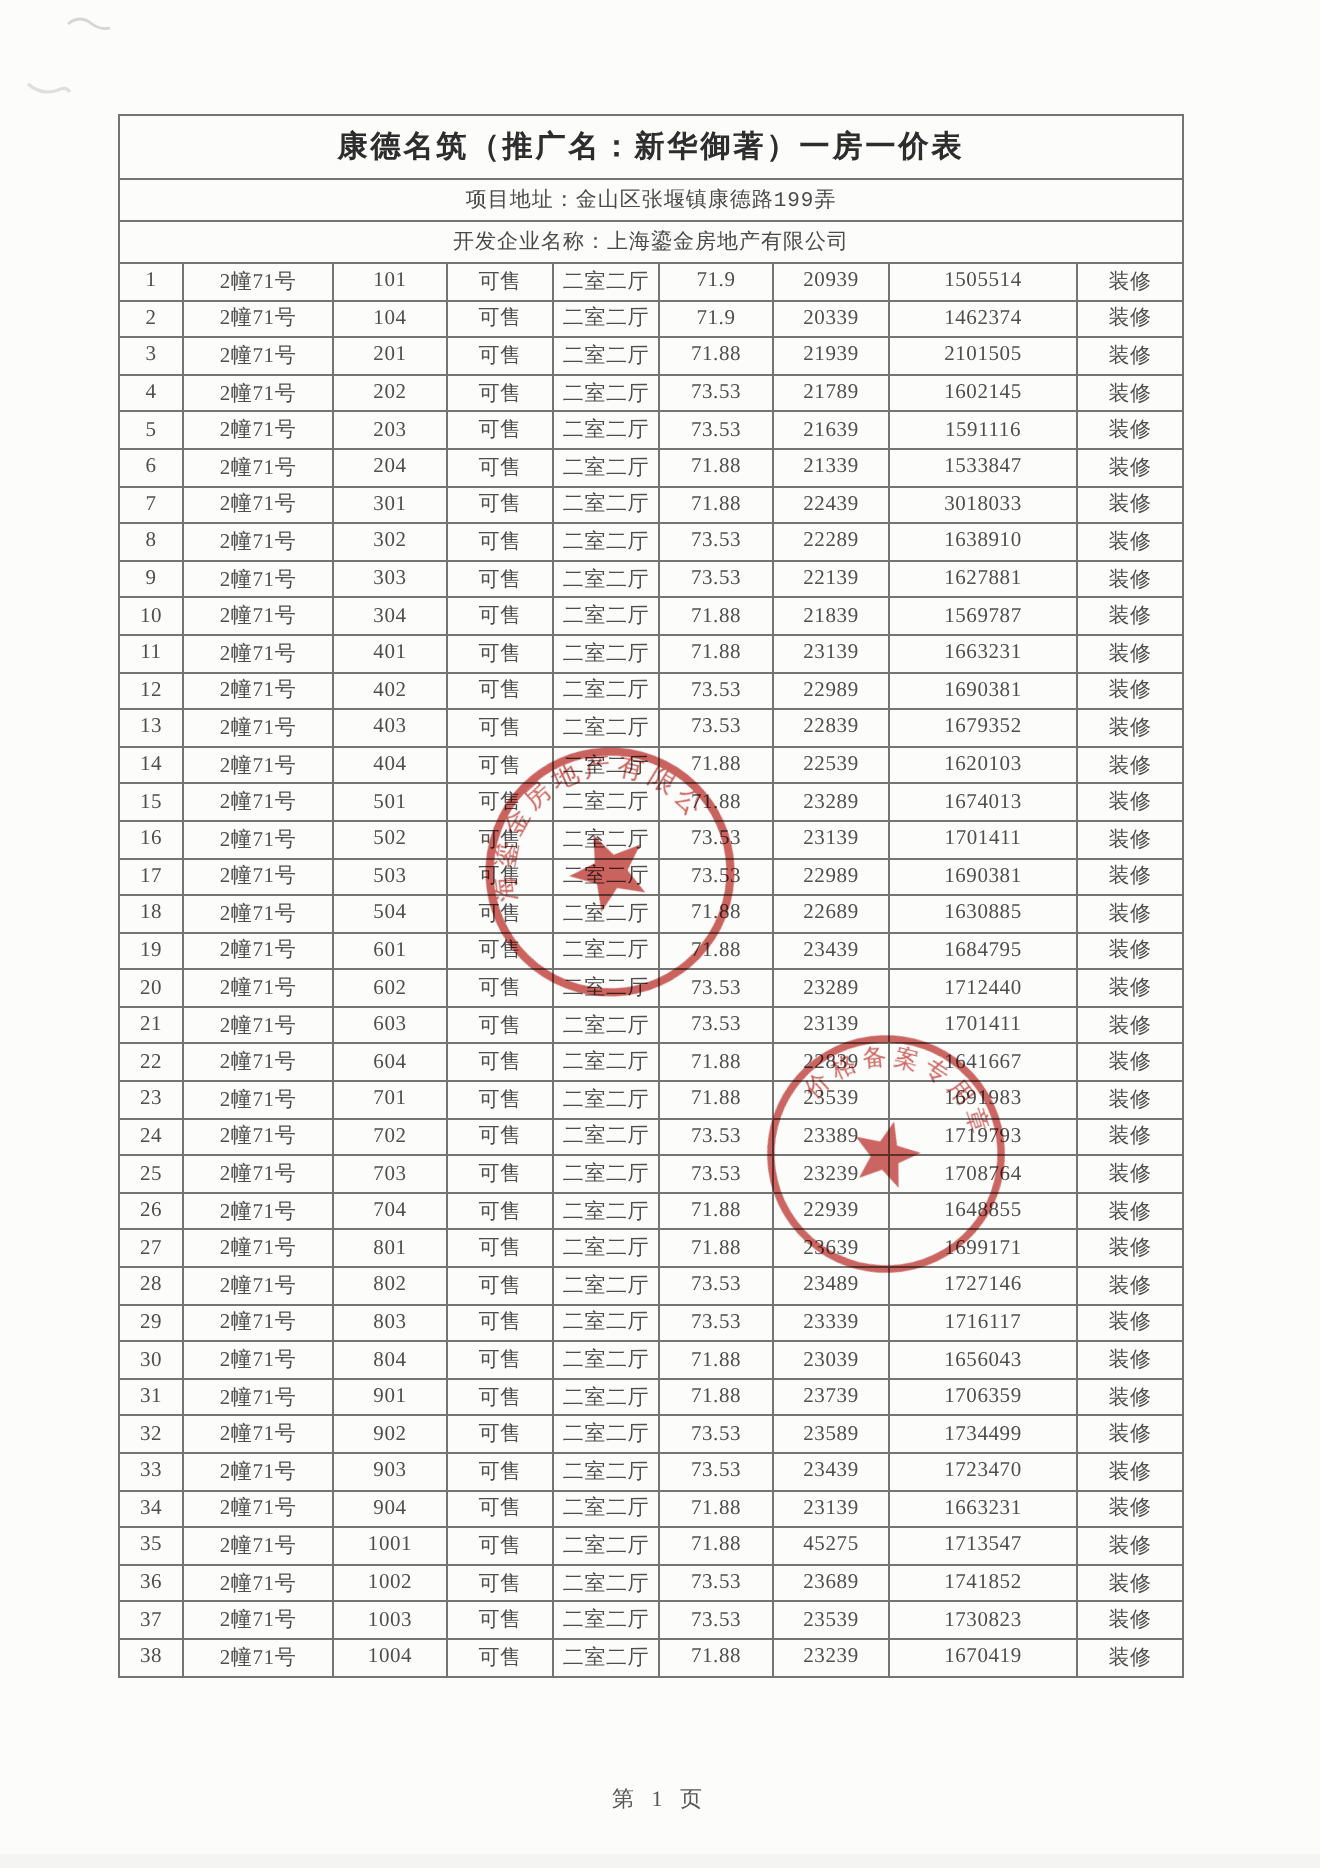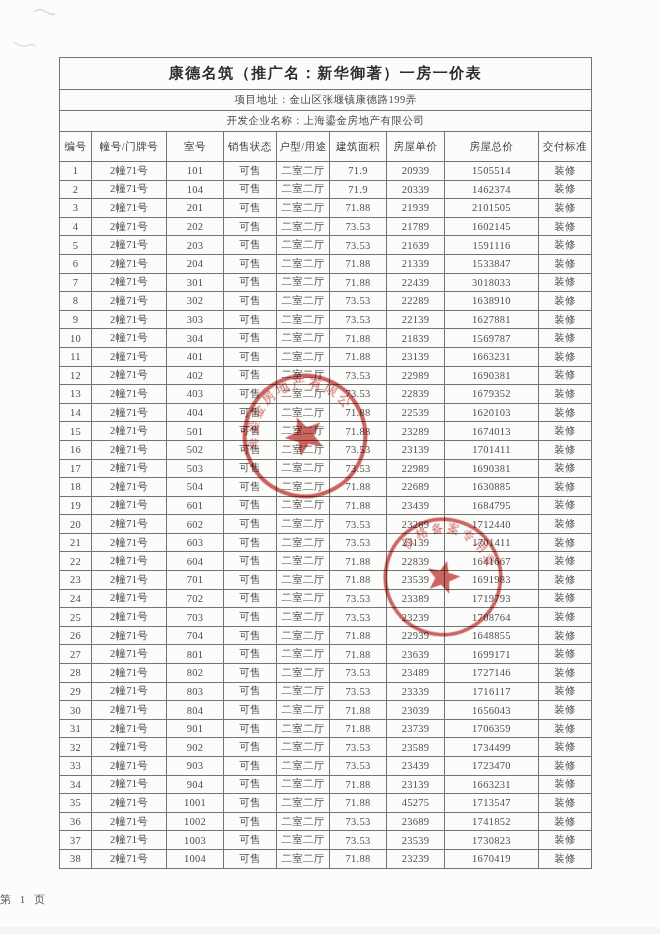--- a/index.html
+++ b/index.html
@@ -23,37 +23,37 @@
     padding:0;margin:0;
     text-align:center;vertical-align:middle;
     white-space:nowrap;overflow:hidden;
     font-weight:400;
   }
   .title-row th{
     height:31px;font-size:15px;font-weight:700;
     color:#2d2d2d;letter-spacing:1.5px;
   }
   .sub-row th{
-    height:20px;font-size:10.5px;color:#4a4a4a;letter-spacing:.5px;
+    height:20px;font-size:10.5px;color:#4a4a4a;letter-spacing:.5px;font-family:Liberation Mono, monospace;
   }
   .head-row th{
     height:29px;font-size:10.5px;color:#3b3b3b;letter-spacing:.5px;
   }
   .doc tbody td{
     height:17.6px;font-size:10.5px;color:#4e4e4e;letter-spacing:.3px;
   }
   
   .stamp{position:absolute;pointer-events:none;mix-blend-mode:multiply;}
   .stamp svg{display:block;width:100%;height:100%;filter:blur(.35px);}
   .stamp1{left:237px;top:368px;width:136px;height:136px;opacity:.82;transform:rotate(-24deg);}
   .stamp2{left:378px;top:512px;width:130px;height:130px;opacity:.80;transform:rotate(14deg);}
   
   .footer{
     position:absolute;left:0;right:0;top:892px;
-    text-align:left;font-size:11px;color:#565656;letter-spacing:3px;
+    text-align:center;font-size:11px;color:#565656;letter-spacing:3px;
   }
   
   .noise{position:absolute;left:0;top:0;pointer-events:none;}
 </style>
 </head>
 <body>
 
 <div class="page">
 
   <svg class="noise" width="120" height="70" viewBox="0 0 120 70">
@@ -76,31 +76,20 @@
     <thead>
       <tr class="title-row">
         <th colspan="9">康德名筑（推广名：新华御著）一房一价表</th>
       </tr>
       <tr class="sub-row">
         <th colspan="9">项目地址：金山区张堰镇康德路199弄</th>
       </tr>
       <tr class="sub-row">
         <th colspan="9">开发企业名称：上海鎏金房地产有限公司</th>
       </tr>
-      <tr class="head-row">
-          <th>编号</th>
-          <th>幢号/门牌号</th>
-          <th>室号</th>
-          <th>销售状态</th>
-          <th>户型/用途</th>
-          <th>建筑面积</th>
-          <th>房屋单价</th>
-          <th>房屋总价</th>
-          <th>交付标准</th>
-        </tr>
     </thead>
     <tbody>
         <tr>
           <td>1</td>
           <td>2幢71号</td>
           <td>101</td>
           <td>可售</td>
           <td>二室二厅</td>
           <td>71.9</td>
           <td>20939</td>

